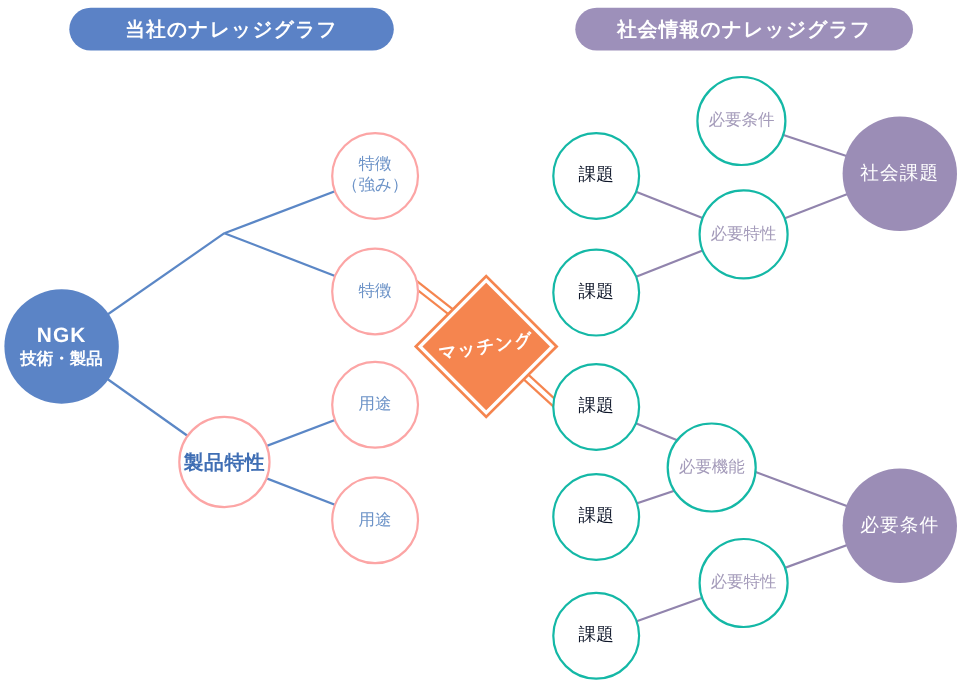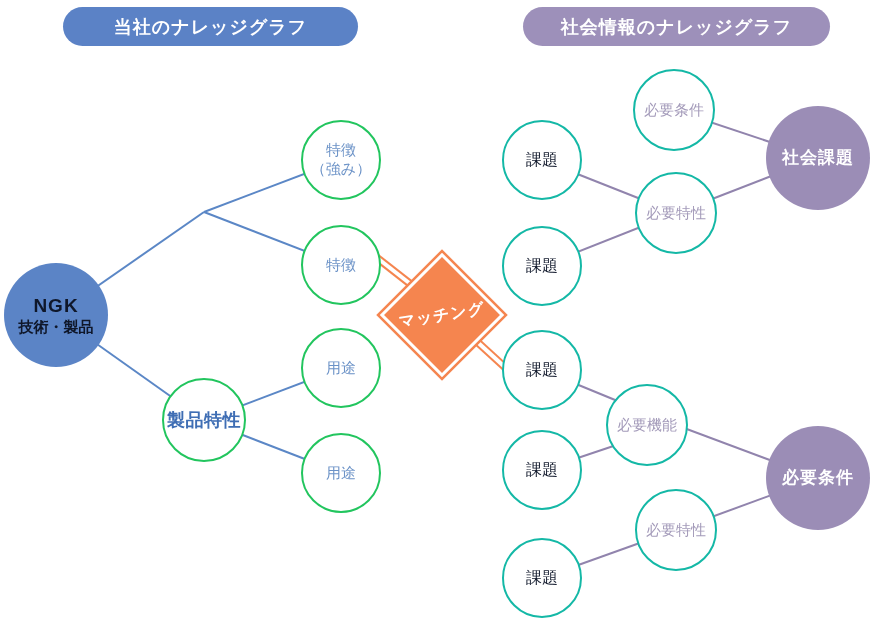--- a/index.html
+++ b/index.html
@@ -16,24 +16,24 @@
     color:#ffffff;font-weight:bold;font-size:18px;letter-spacing:1px;
   }
   .pill.blue{background:#5b82c6;}
   .pill.purple{background:#9d90ba;}
 
   .circle{
     position:absolute;border-radius:50%;box-sizing:border-box;background:#ffffff;
     display:flex;flex-direction:column;align-items:center;justify-content:center;
     text-align:center;line-height:1.25;
   }
-  .circle.blue-outline{border:2px solid #22c55e;}
+  .circle.blue-outline{border:2px solid #fca5a5;}
   .circle.purple-outline{border:2px solid #14b8a6;}
-  .circle.blue-fill{background:#5b84c6;color:#0f172a;font-weight:bold;}
-  .circle.purple-fill{background:#9b8db6;color:#ffffff;font-weight:bold;font-size:17px;letter-spacing:1px;}
+  .circle.blue-fill{background:#5b84c6;color:#ffffff;font-weight:bold;}
+  .circle.purple-fill{background:#9b8db6;color:#ffffff;font-weight:normal;font-size:17px;letter-spacing:1px;}
   .blue-parent-label{color:#3f6eb4;font-weight:bold;font-size:18px;letter-spacing:.5px;}
   .blue-leaf-label{color:#6b92c7;font-size:15px;}
   .purple-label{color:#0f172a;font-size:16px;}
   .purple-label-sm{color:#a49bba;font-size:15px;}
   .ngk-line1{font-size:19px;letter-spacing:1px;}
   .ngk-line2{font-size:15px;}
 
   .diamond{
     position:absolute;left:398px;top:271px;width:88px;height:88px;
     background:#f5854f;border:3px solid #ffffff;box-sizing:border-box;

